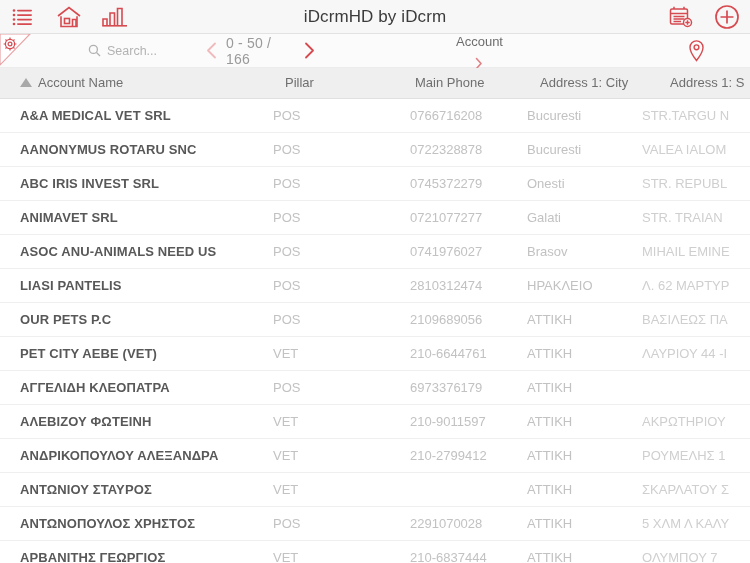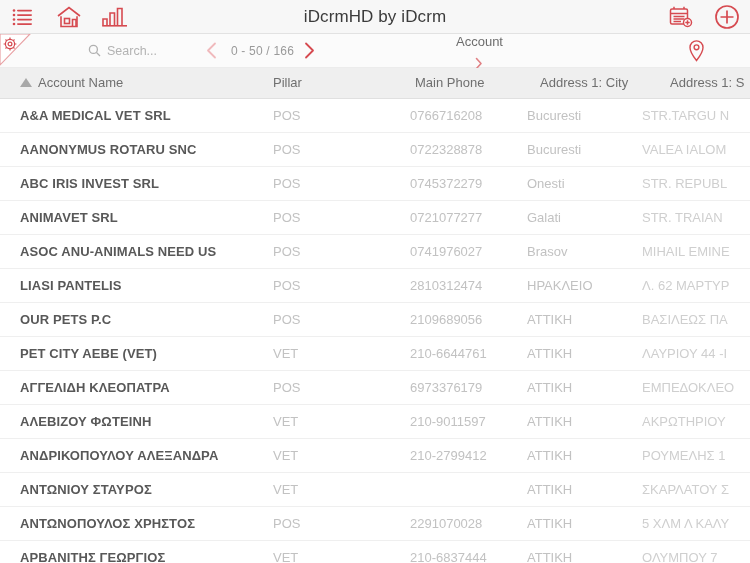--- a/index.html
+++ b/index.html
@@ -116,25 +116,25 @@
   }
   .chev {
     width: 22px;
     height: 33px;
     display: flex;
     align-items: center;
     justify-content: center;
     cursor: pointer;
   }
   .pager-label {
-    font-size: 12px;
+    font-size: 14px;
     color: #9a9a9a;
     letter-spacing: 0.2px;
     width: 68px;
-    text-align: right;
+    text-align: left;
   }
 
   .breadcrumb {
     position: absolute;
     left: 440px;
     top: 0;
     height: 33px;
     display: flex;
     align-items: center;
     gap: 8px;
@@ -242,21 +242,21 @@
     color: #c2c2c2;
   }
   .td-street {
     left: 642px;
     width: 108px;
     font-size: 13px;
     color: #cfcfcf;
   }
 
   .col-name-h  { left: 20px; }
-  .col-pillar-h{ left: 273px; }
+  .col-pillar-h{ left: 285px; }
   .col-phone-h { left: 415px; }
   .col-city-h  { left: 540px; }
   .col-street-h{ left: 670px; }
 </style>
 </head>
 <body>
 
 <div class="app">
 
   <div class="topbar">
@@ -449,21 +449,20 @@
           <div class="td td-pillar">VET</div>
           <div class="td td-phone">210-6644761</div>
           <div class="td td-city">ΑΤΤΙΚΗ</div>
           <div class="td td-street">ΛΑΥΡΙΟΥ 44 -Ι</div>
         </div>
         <div class="tr">
           <div class="td td-name">ΑΓΓΕΛΙΔΗ ΚΛΕΟΠΑΤΡΑ</div>
           <div class="td td-pillar">POS</div>
           <div class="td td-phone">6973376179</div>
           <div class="td td-city">ΑΤΤΙΚΗ</div>
-          <div class="td td-street">ΕΜΠΕΔΟΚΛΕΟ</div>
         </div>
         <div class="tr">
           <div class="td td-name">ΑΛΕΒΙΖΟΥ ΦΩΤΕΙΝΗ</div>
           <div class="td td-pillar">VET</div>
           <div class="td td-phone">210-9011597</div>
           <div class="td td-city">ΑΤΤΙΚΗ</div>
           <div class="td td-street">ΑΚΡΩΤΗΡΙΟΥ</div>
         </div>
         <div class="tr">
           <div class="td td-name">ΑΝΔΡΙΚΟΠΟΥΛΟΥ ΑΛΕΞΑΝΔΡΑ</div>

